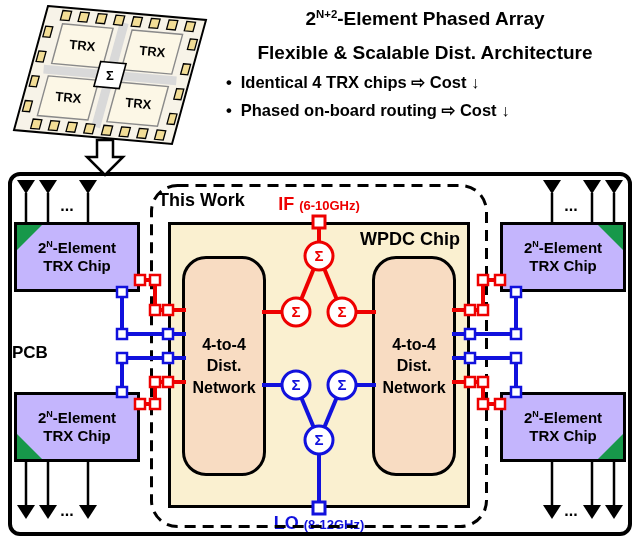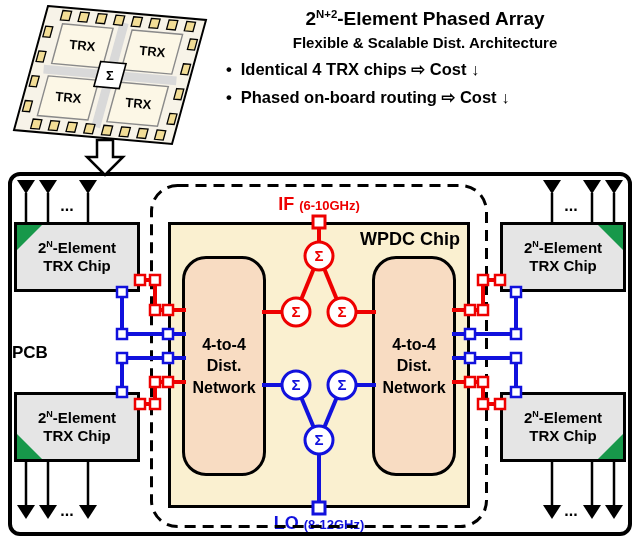--- a/index.html
+++ b/index.html
@@ -3,26 +3,26 @@
 <meta charset="utf-8">
 <style>
 *{margin:0;padding:0;box-sizing:border-box}
 html,body{width:640px;height:544px;background:#fff}
 .stage{position:relative;width:640px;height:544px;overflow:hidden;font-family:"Liberation Sans",sans-serif;font-weight:bold;color:#000}
 .stage>div{position:absolute}
 svg.layer{position:absolute;left:0;top:0;pointer-events:none}
 sup{font-size:0.6em}
 .header{left:214px;top:8px;width:422px}
 .title{font-size:19px;text-align:center;text-decoration-thickness:2px}
-.subtitle{font-size:15px;text-align:center;margin-top:4px}
+.subtitle{font-size:19px;text-align:center;margin-top:12px}
 .bullet{display:flex;gap:9px;font-size:16.5px;margin-top:9px;padding-left:12px}
 .main-box{left:8px;top:172px;width:624px;height:364px;background:#fff;border:4px solid #000;border-radius:12px}
 .beige{left:168px;top:222px;width:302px;height:286px;background:#faf0d0;border:3px solid #000}
 .dist{top:256px;width:84px;height:220px;background:#f8dcc2;border:3px solid #000;border-radius:24px;display:flex;flex-direction:column;align-items:center;justify-content:center;font-size:16px;line-height:1.35;text-align:center}
-.trx-chip{width:126px;height:70px;background:#e5e5e5;border:3px solid #000;display:flex;align-items:center;justify-content:center;text-align:center;font-size:15px;line-height:1.18}
+.trx-chip{width:126px;height:70px;background:#c4b5fd;border:3px solid #000;display:flex;align-items:center;justify-content:center;text-align:center;font-size:15px;line-height:1.18}
 .corner{position:absolute;width:0;height:0}
 .c-tl{top:0;left:0;border-top:25px solid #17984a;border-right:25px solid transparent}
 .c-tr{top:0;right:0;border-top:25px solid #17984a;border-left:25px solid transparent}
 .c-bl{bottom:0;left:0;border-bottom:25px solid #17984a;border-right:25px solid transparent}
 .c-br{bottom:0;right:0;border-bottom:25px solid #17984a;border-left:25px solid transparent}
 .lbl-this{left:158px;top:190px;font-size:18px}
 .lbl-wpdc{left:300px;top:229px;width:160px;text-align:right;font-size:18px}
 .lbl-if{left:168px;top:194px;width:302px;text-align:center;color:#ee0000}
 .lbl-lo{left:168px;top:513px;width:302px;text-align:center;color:#1111dd}
 .lbl-pcb{left:12px;top:343px;font-size:17px}
@@ -150,20 +150,21 @@
     </div>
   </div>
   <div class="trx-chip" style="left:500px;top:392px">
     <div class="corner c-br"></div>
     <div>
       <div><span>2</span><sup>N</sup><span>-Element</span></div>
       <div>TRX Chip</div>
     </div>
   </div>
 
+  <div class="lbl-this">This Work</div>
   <div class="lbl-wpdc">WPDC Chip</div>
   <div class="lbl-if"><span class="big">IF</span><span class="freq">(6-10GHz)</span></div>
   <div class="lbl-lo"><span class="big">LO</span><span class="freq">(8-12GHz)</span></div>
   <div class="lbl-pcb">PCB</div>
 
   <svg class="layer" width="640" height="544" viewBox="0 0 640 544">
     <defs>
       <circle id="sg" r="14"></circle>
       <rect id="nd" x="-5" y="-5" width="10" height="10"></rect>
     </defs>

